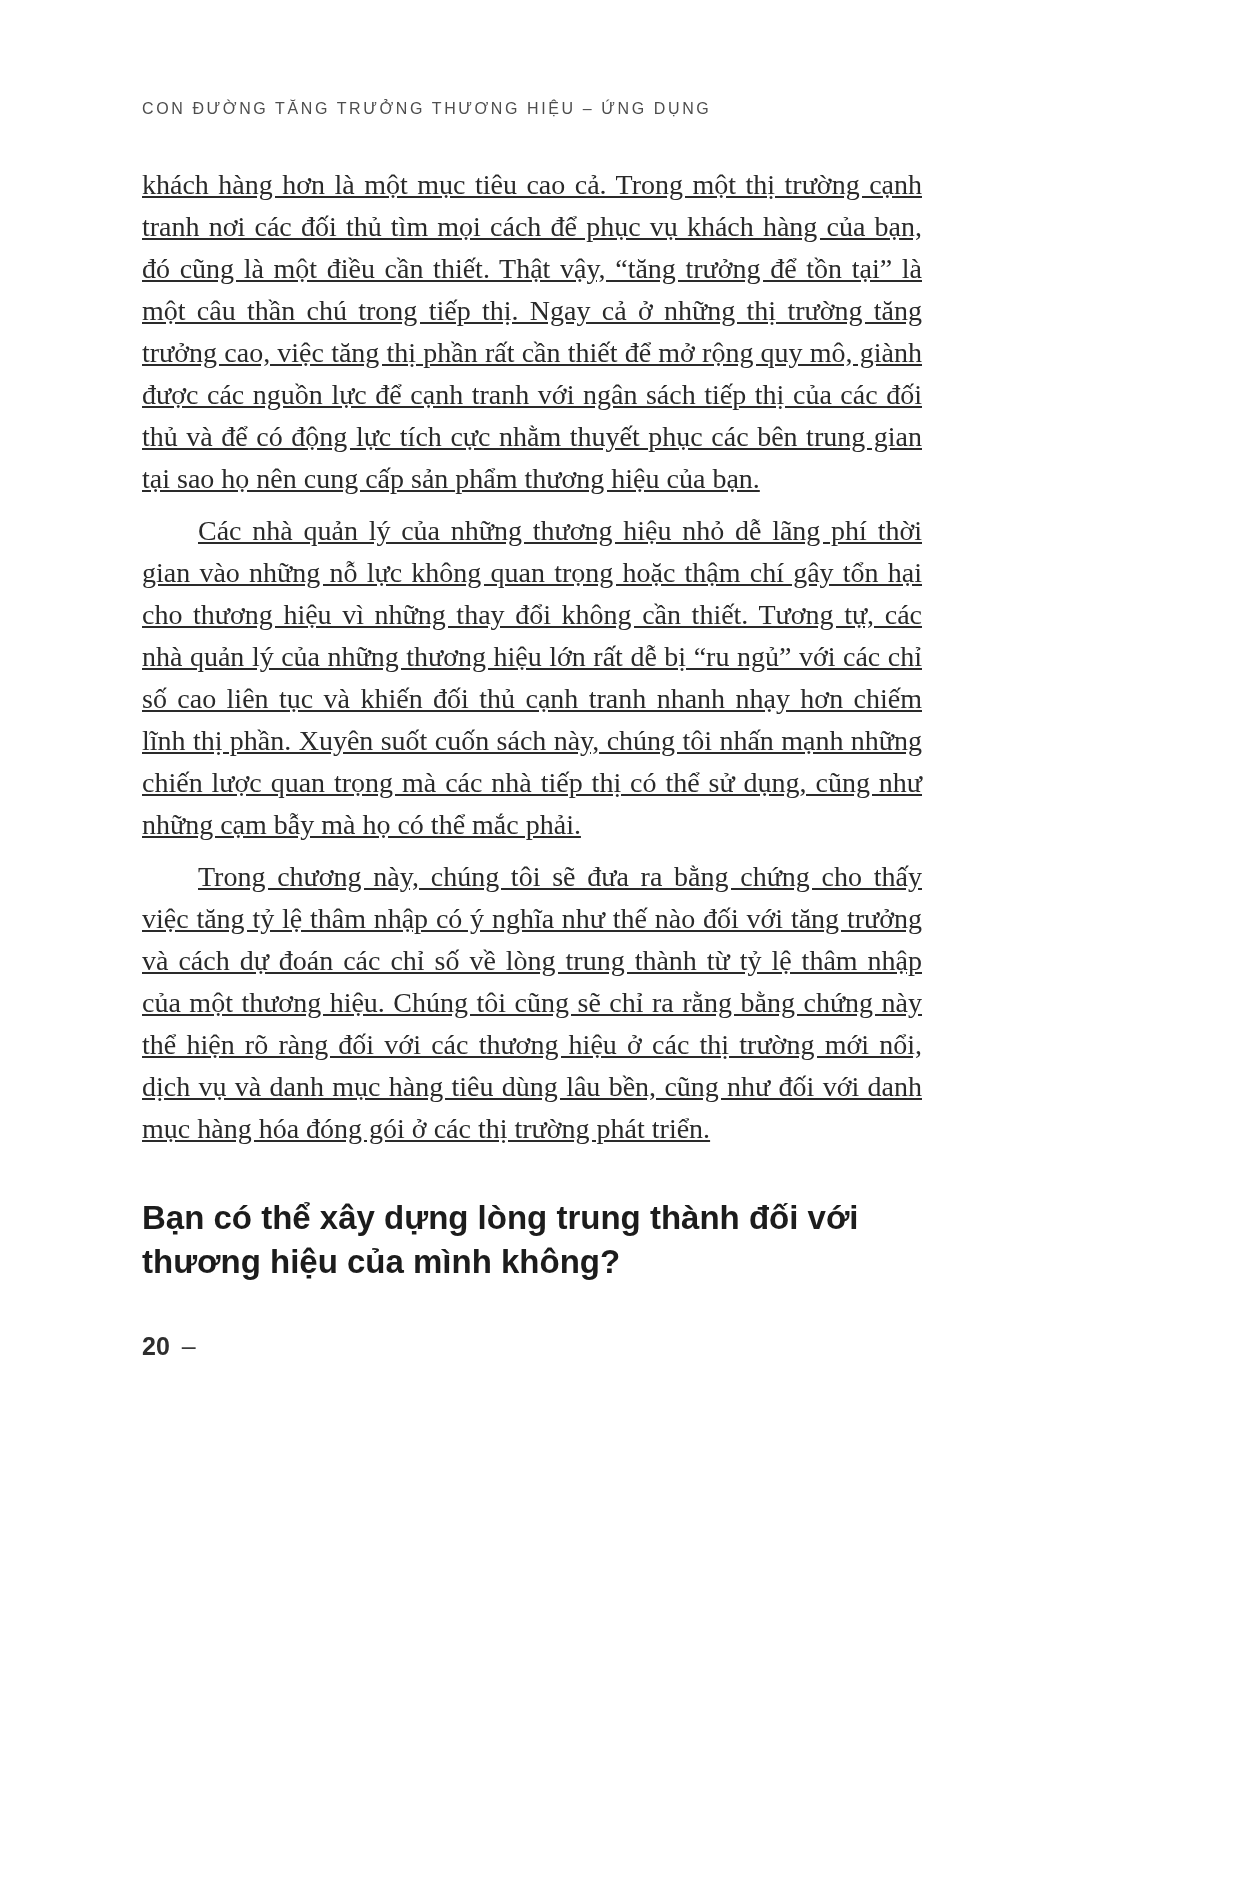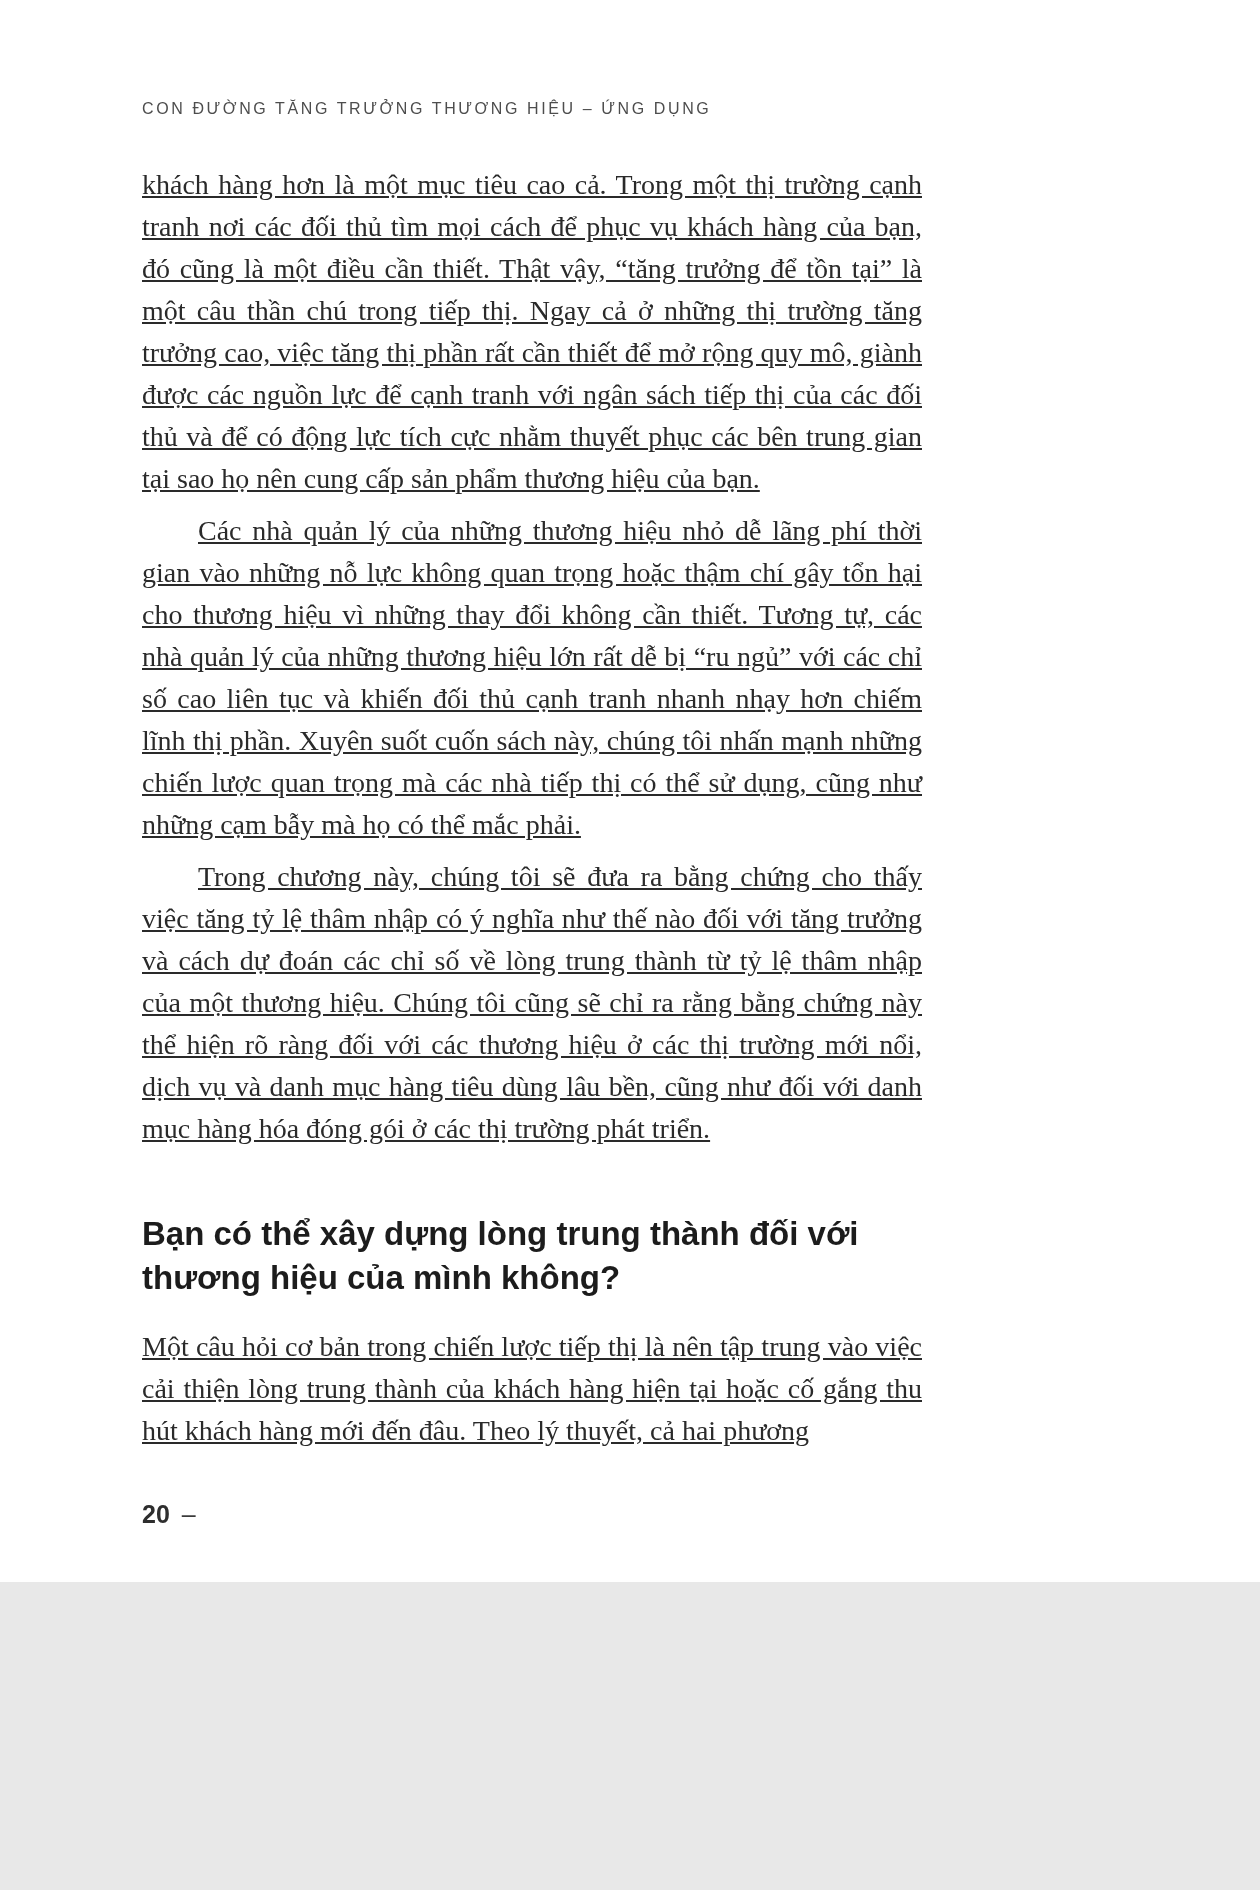--- a/index.html
+++ b/index.html
@@ -3,21 +3,21 @@
 <meta charset="utf-8">
 <style>
   html, body {
     margin: 0;
     padding: 0;
     background: #e8e8e8;
   }
   .page {
     position: relative;
     width: 1260px;
-    height: 1582px;
+    height: 1890px;
     margin: 0 auto;
     background: #ffffff;
     box-sizing: border-box;
     padding: 100px 338px 0 142px;
     color: #2a2a2a;
     font-family: "Liberation Serif", "DejaVu Serif", serif;
     overflow: hidden;
   }
   .running-header {
     font-family: "Liberation Sans", "DejaVu Sans", sans-serif;
@@ -42,21 +42,21 @@
   }
   .para.no-indent {
     text-indent: 0;
   }
   .section-heading {
     font-family: "Liberation Sans", "DejaVu Sans", sans-serif;
     font-size: 33px;
     line-height: 44px;
     font-weight: bold;
     color: #1c1c1c;
-    margin: 62px 0 26px 0;
+    margin: 46px 0 26px 0;
     text-align: left;
   }
   .page-footer {
     margin-top: 48px;
     font-family: "Liberation Sans", "DejaVu Sans", sans-serif;
     font-size: 25px;
     color: #2e2e2e;
     display: flex;
     align-items: flex-end;
     gap: 12px;
@@ -79,21 +79,20 @@
   <main class="body-text">
 
     <p class="para no-indent">khách hàng hơn là một mục tiêu cao cả. Trong một thị trường cạnh tranh nơi các đối thủ tìm mọi cách để phục vụ khách hàng của bạn, đó cũng là một điều cần thiết. Thật vậy, “tăng trưởng để tồn tại” là một câu thần chú trong tiếp thị. Ngay cả ở những thị trường tăng trưởng cao, việc tăng thị phần rất cần thiết để mở rộng quy mô, giành được các nguồn lực để cạnh tranh với ngân sách tiếp thị của các đối thủ và để có động lực tích cực nhằm thuyết phục các bên trung gian tại sao họ nên cung cấp sản phẩm thương hiệu của bạn.</p>
 
     <p class="para indent">Các nhà quản lý của những thương hiệu nhỏ dễ lãng phí thời gian vào những nỗ lực không quan trọng hoặc thậm chí gây tổn hại cho thương hiệu vì những thay đổi không cần thiết. Tương tự, các nhà quản lý của những thương hiệu lớn rất dễ bị “ru ngủ” với các chỉ số cao liên tục và khiến đối thủ cạnh tranh nhanh nhạy hơn chiếm lĩnh thị phần. Xuyên suốt cuốn sách này, chúng tôi nhấn mạnh những chiến lược quan trọng mà các nhà tiếp thị có thể sử dụng, cũng như những cạm bẫy mà họ có thể mắc phải.</p>
 
     <p class="para indent">Trong chương này, chúng tôi sẽ đưa ra bằng chứng cho thấy việc tăng tỷ lệ thâm nhập có ý nghĩa như thế nào đối với tăng trưởng và cách dự đoán các chỉ số về lòng trung thành từ tỷ lệ thâm nhập của một thương hiệu. Chúng tôi cũng sẽ chỉ ra rằng bằng chứng này thể hiện rõ ràng đối với các thương hiệu ở các thị trường mới nổi, dịch vụ và danh mục hàng tiêu dùng lâu bền, cũng như đối với danh mục hàng hóa đóng gói ở các thị trường phát triển.</p>
 
     <h2 class="section-heading">Bạn có thể xây dựng lòng trung thành đối với thương hiệu của mình không?</h2>
 
-    <p class="para no-indent">Một câu hỏi cơ bản trong chiến lược tiếp thị là nên tập trung vào việc cải thiện lòng trung thành của khách hàng hiện tại hoặc cố gắng thu hút khách hàng mới đến đâu. Theo lý thuyết, cả hai phương</p>
 
     <footer class="page-footer">
       <span class="page-number">20</span>
       <span class="page-number-dash">–</span>
     </footer>
 
   </main>
 
 </div>
 

